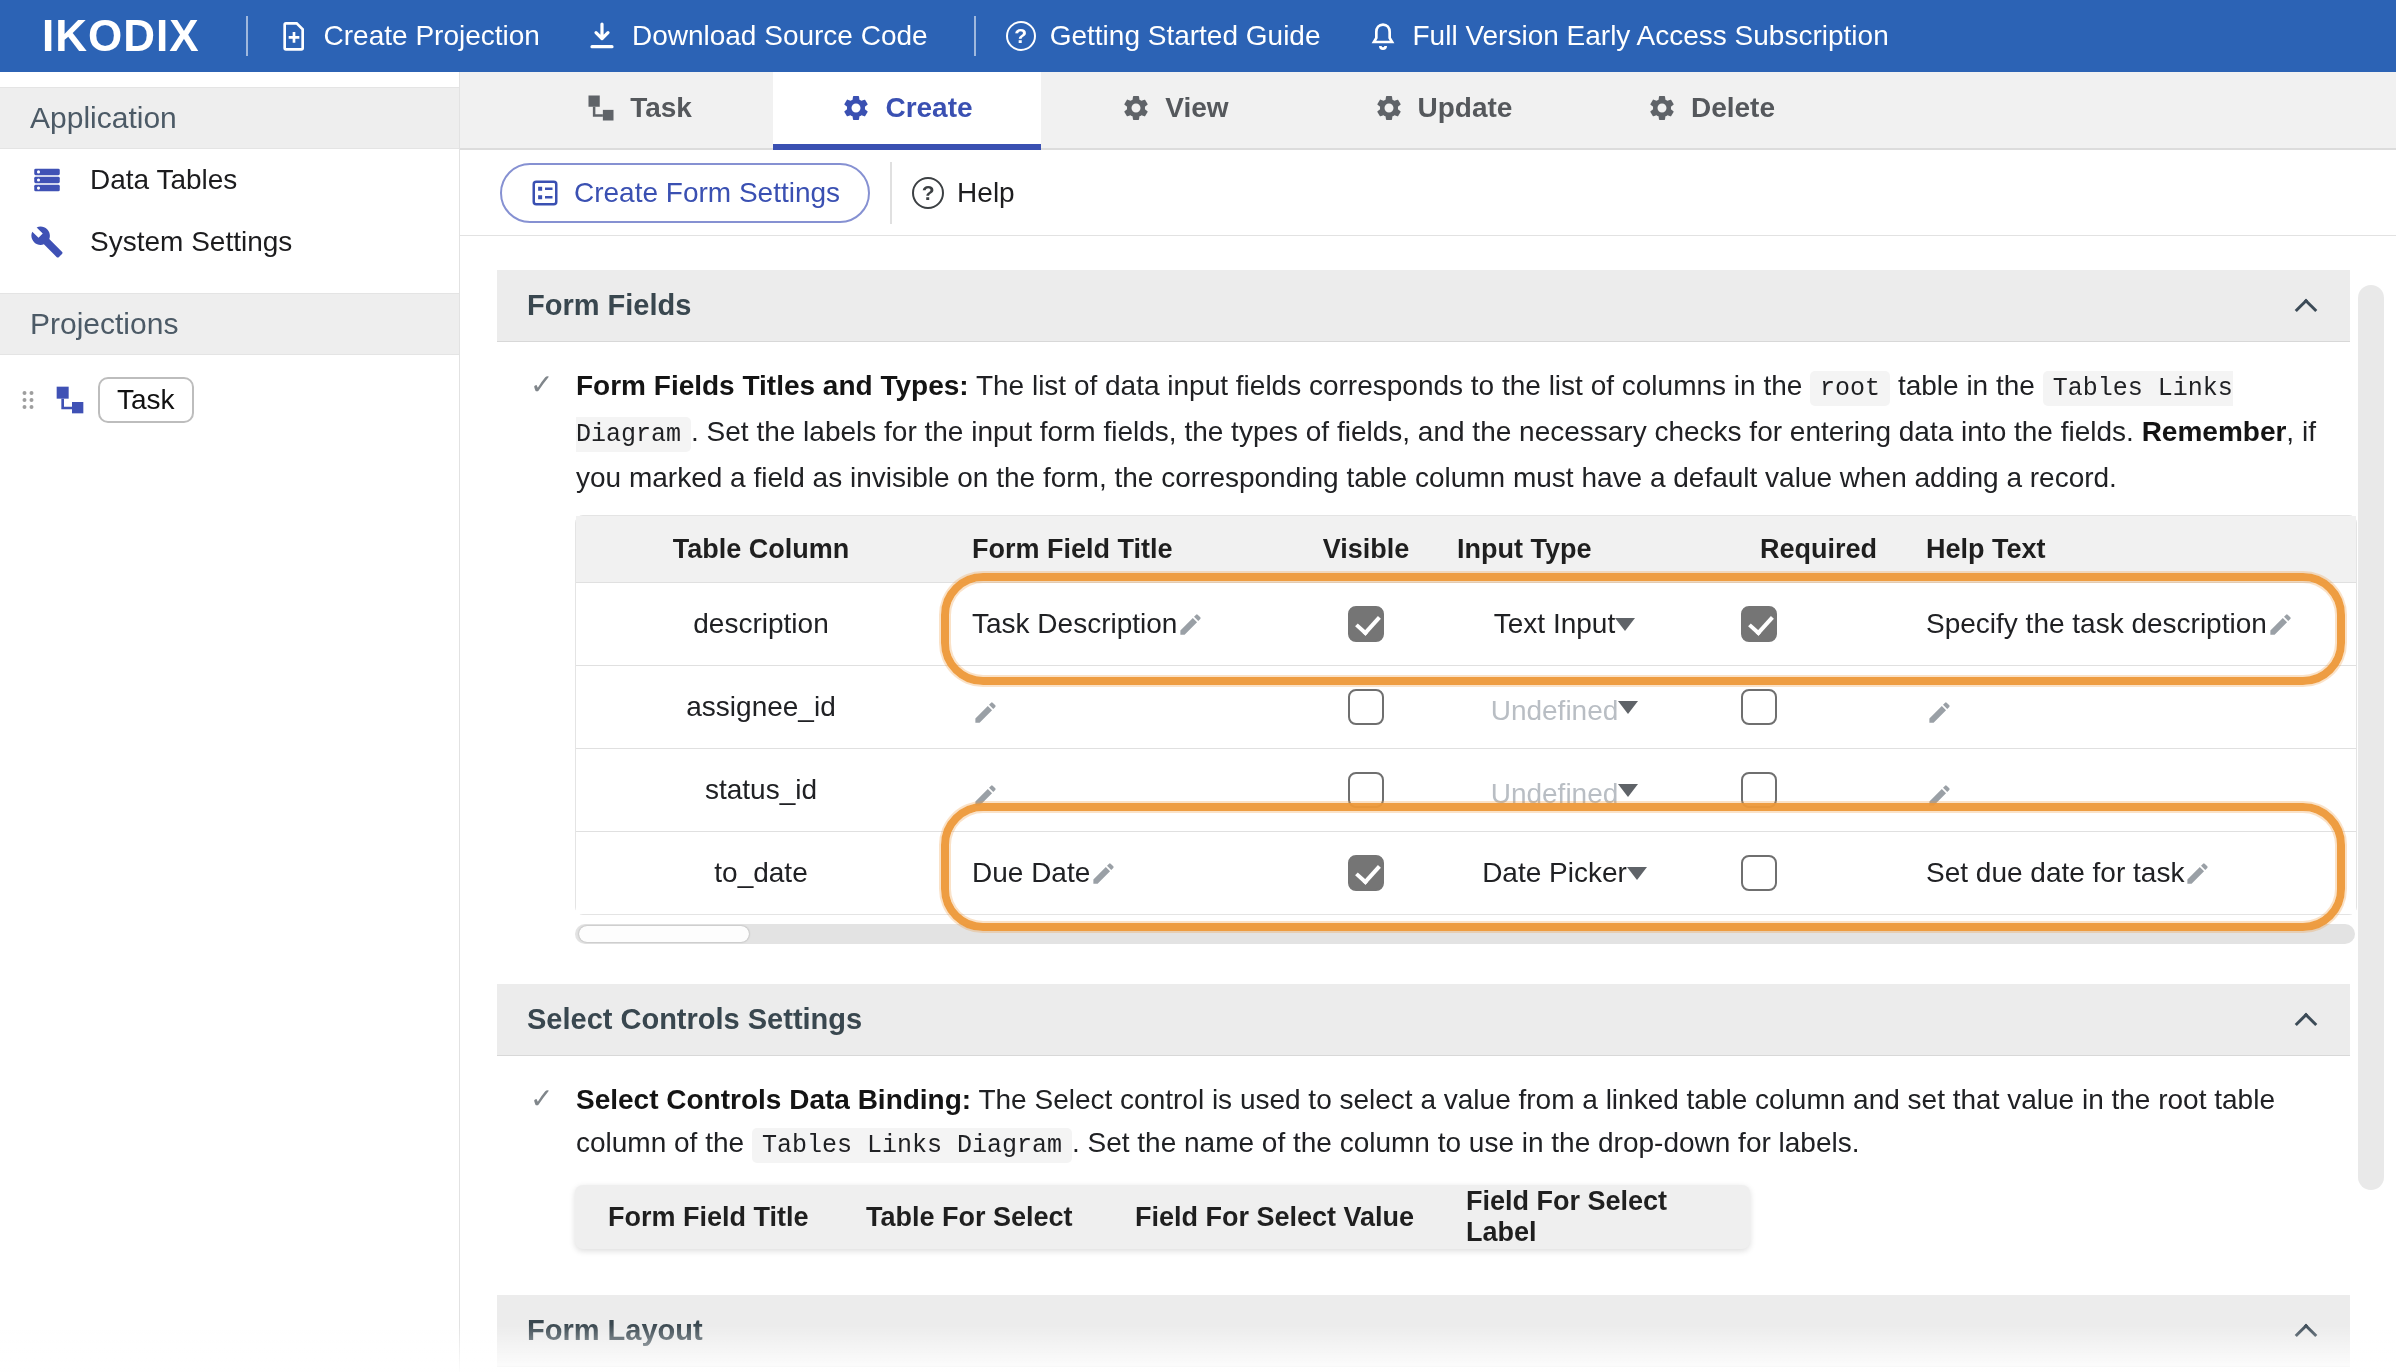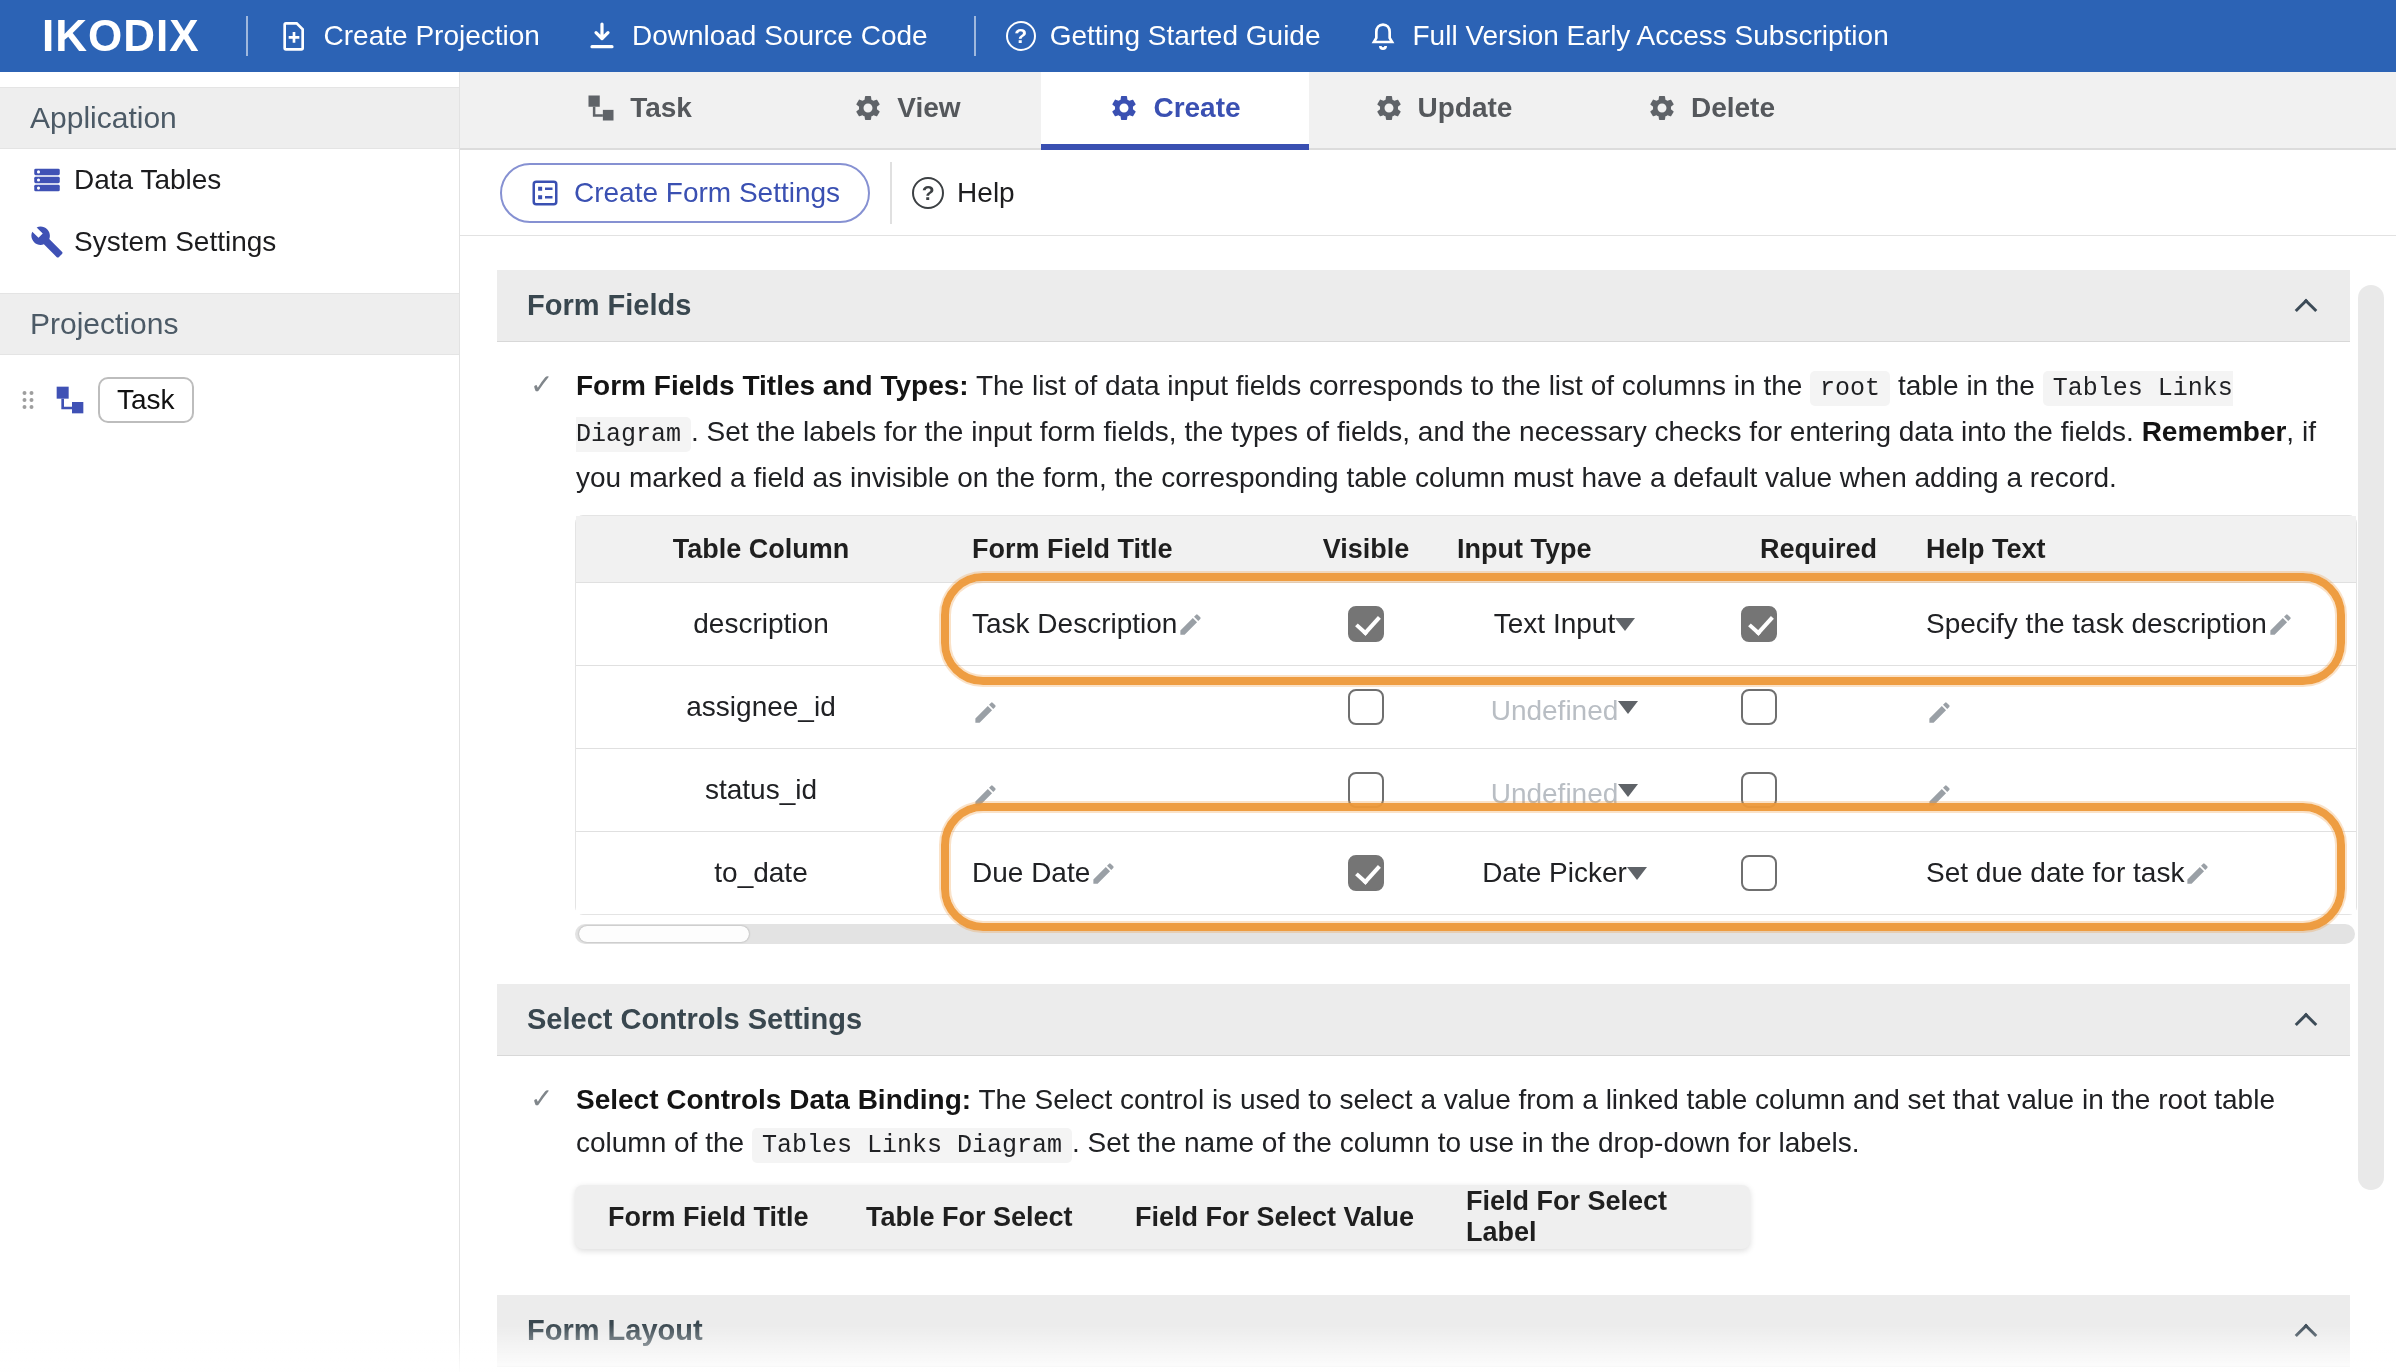--- a/index.html
+++ b/index.html
@@ -14,21 +14,21 @@
   .tb-item { display:flex; align-items:center; gap:14px; color:#fff; font-size:28px; font-weight:500;
              margin-right:46px; cursor:pointer; white-space:nowrap; }
   .tb-item .ic { width:32px; height:32px; }
 
   
   .app { display:flex; height:1300px; }
   .sidebar { width:460px; background:#fff; border-right:1px solid #e2e2e2; flex:none; }
   .side-section { height:62px; background:#eeeeee; border-top:1px solid #e4e4e4; border-bottom:1px solid #e4e4e4;
                   display:flex; align-items:center; padding:0 30px; color:#4c5a66; font-size:30px; }
   .side-section.first { margin-top:15px; }
-  .side-item { height:62px; display:flex; align-items:center; gap:10px; padding:12px 30px; font-size:28px;
+  .side-item { height:62px; display:flex; align-items:center; gap:26px; padding:12px 30px; font-size:28px;
                font-weight:500; color:#1c1c1e; cursor:pointer; }
   .side-item:first-of-type { margin-top:8px; }
   .side-item .ic { width:34px; height:34px; color:#3F51B5; }
   .side-gap { height:20px; }
   .task-row { display:flex; align-items:center; gap:12px; padding:0 14px; margin-top:22px; }
   .task-row .drag { width:28px; height:28px; color:#9e9e9e; cursor:grab; }
   .task-row .ic.proj { width:32px; height:32px; color:#3F51B5; }
   .task-chip { border:2px solid #bdbdbd; border-radius:10px; padding:5px 17px; font-size:28px; color:#111;
                background:#fff; cursor:pointer; }
 
@@ -248,31 +248,31 @@
   </aside>
 
   <main class="main">
     <div class="tabbar">
       <div class="tab">
         <svg class="ic">
             <use href="#i-proj"></use>
           </svg>
         <span>Task</span>
       </div>
+      <div class="tab active">
+        <svg class="ic">
+            <use href="#i-gear"></use>
+          </svg>
+        <span>Create</span>
+      </div>
       <div class="tab">
         <svg class="ic">
             <use href="#i-gear"></use>
           </svg>
         <span>View</span>
-      </div>
-      <div class="tab active">
-        <svg class="ic">
-            <use href="#i-gear"></use>
-          </svg>
-        <span>Create</span>
       </div>
       <div class="tab">
         <svg class="ic">
             <use href="#i-gear"></use>
           </svg>
         <span>Update</span>
       </div>
       <div class="tab">
         <svg class="ic">
             <use href="#i-gear"></use>

